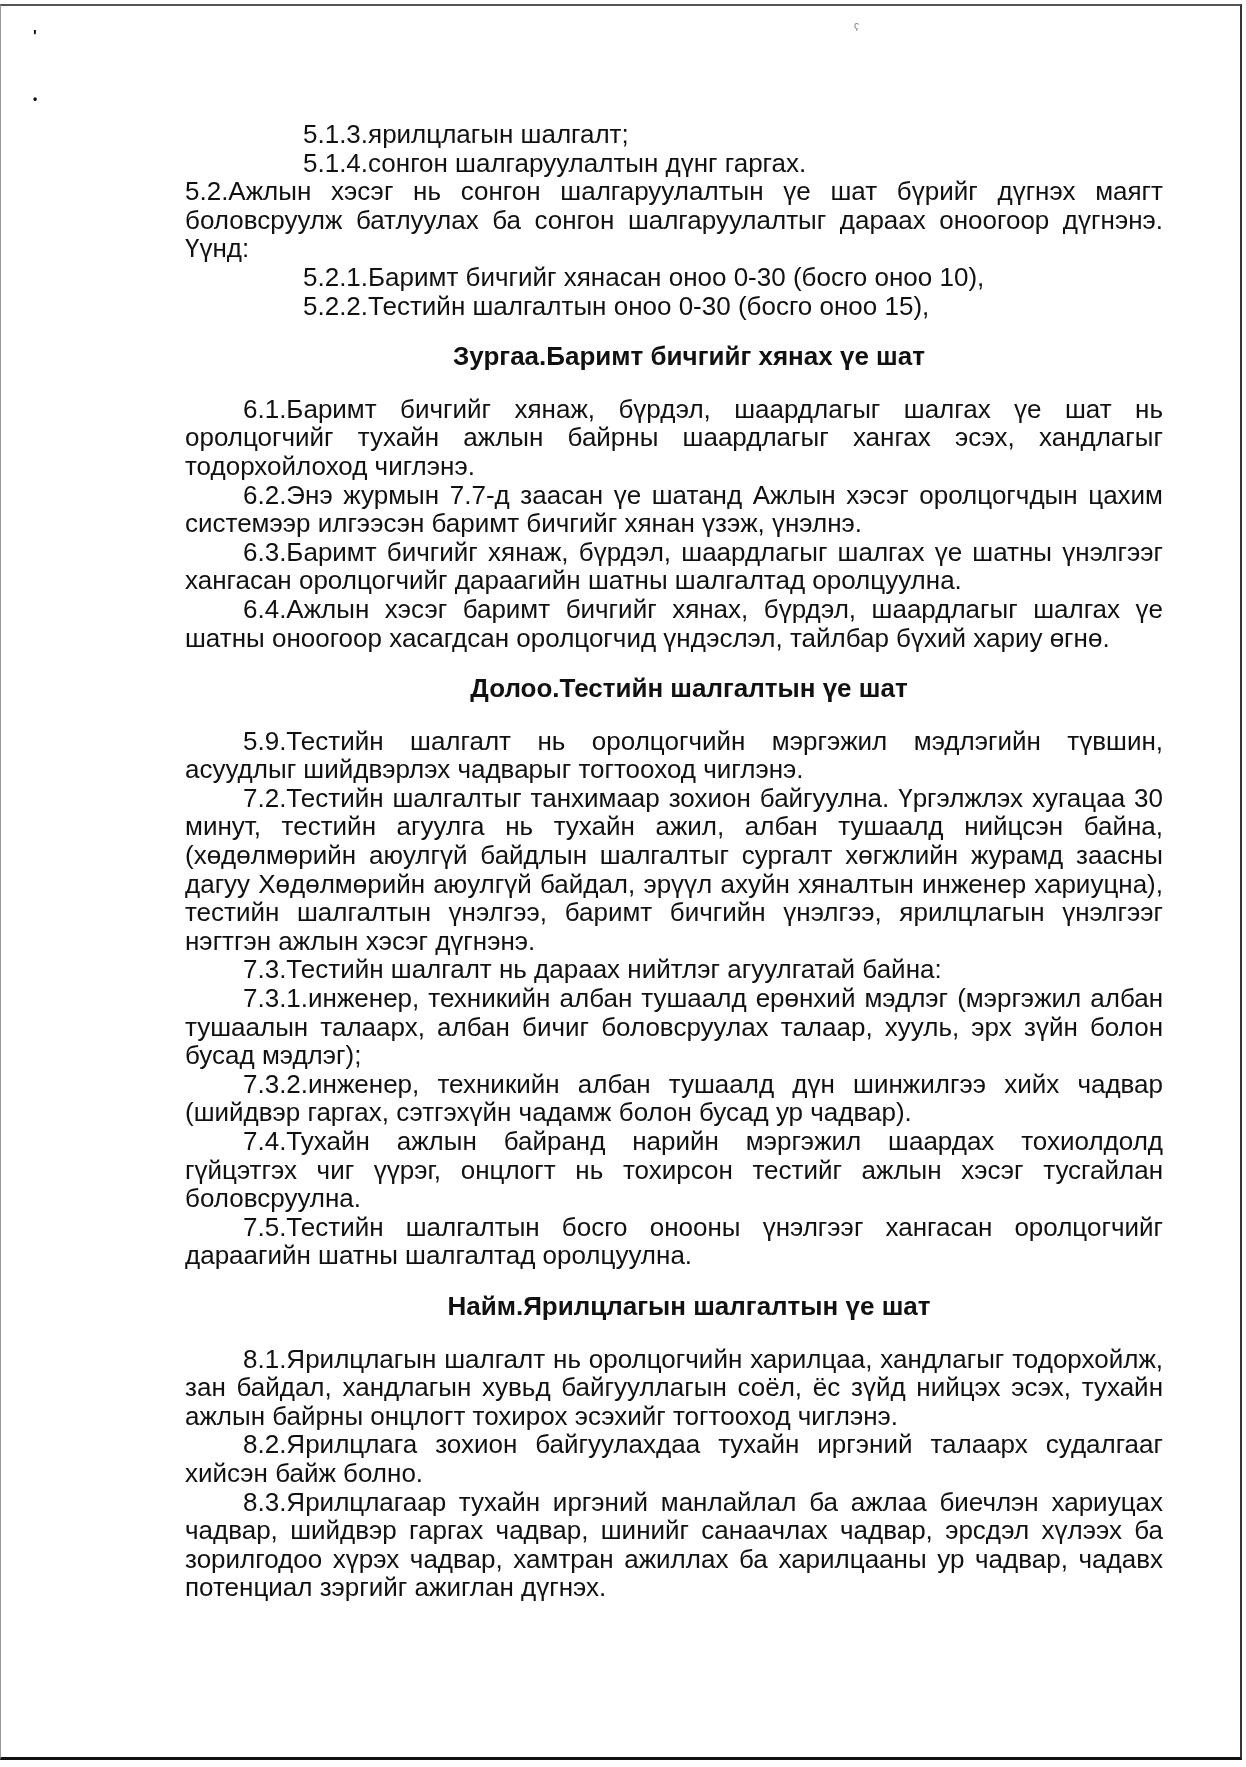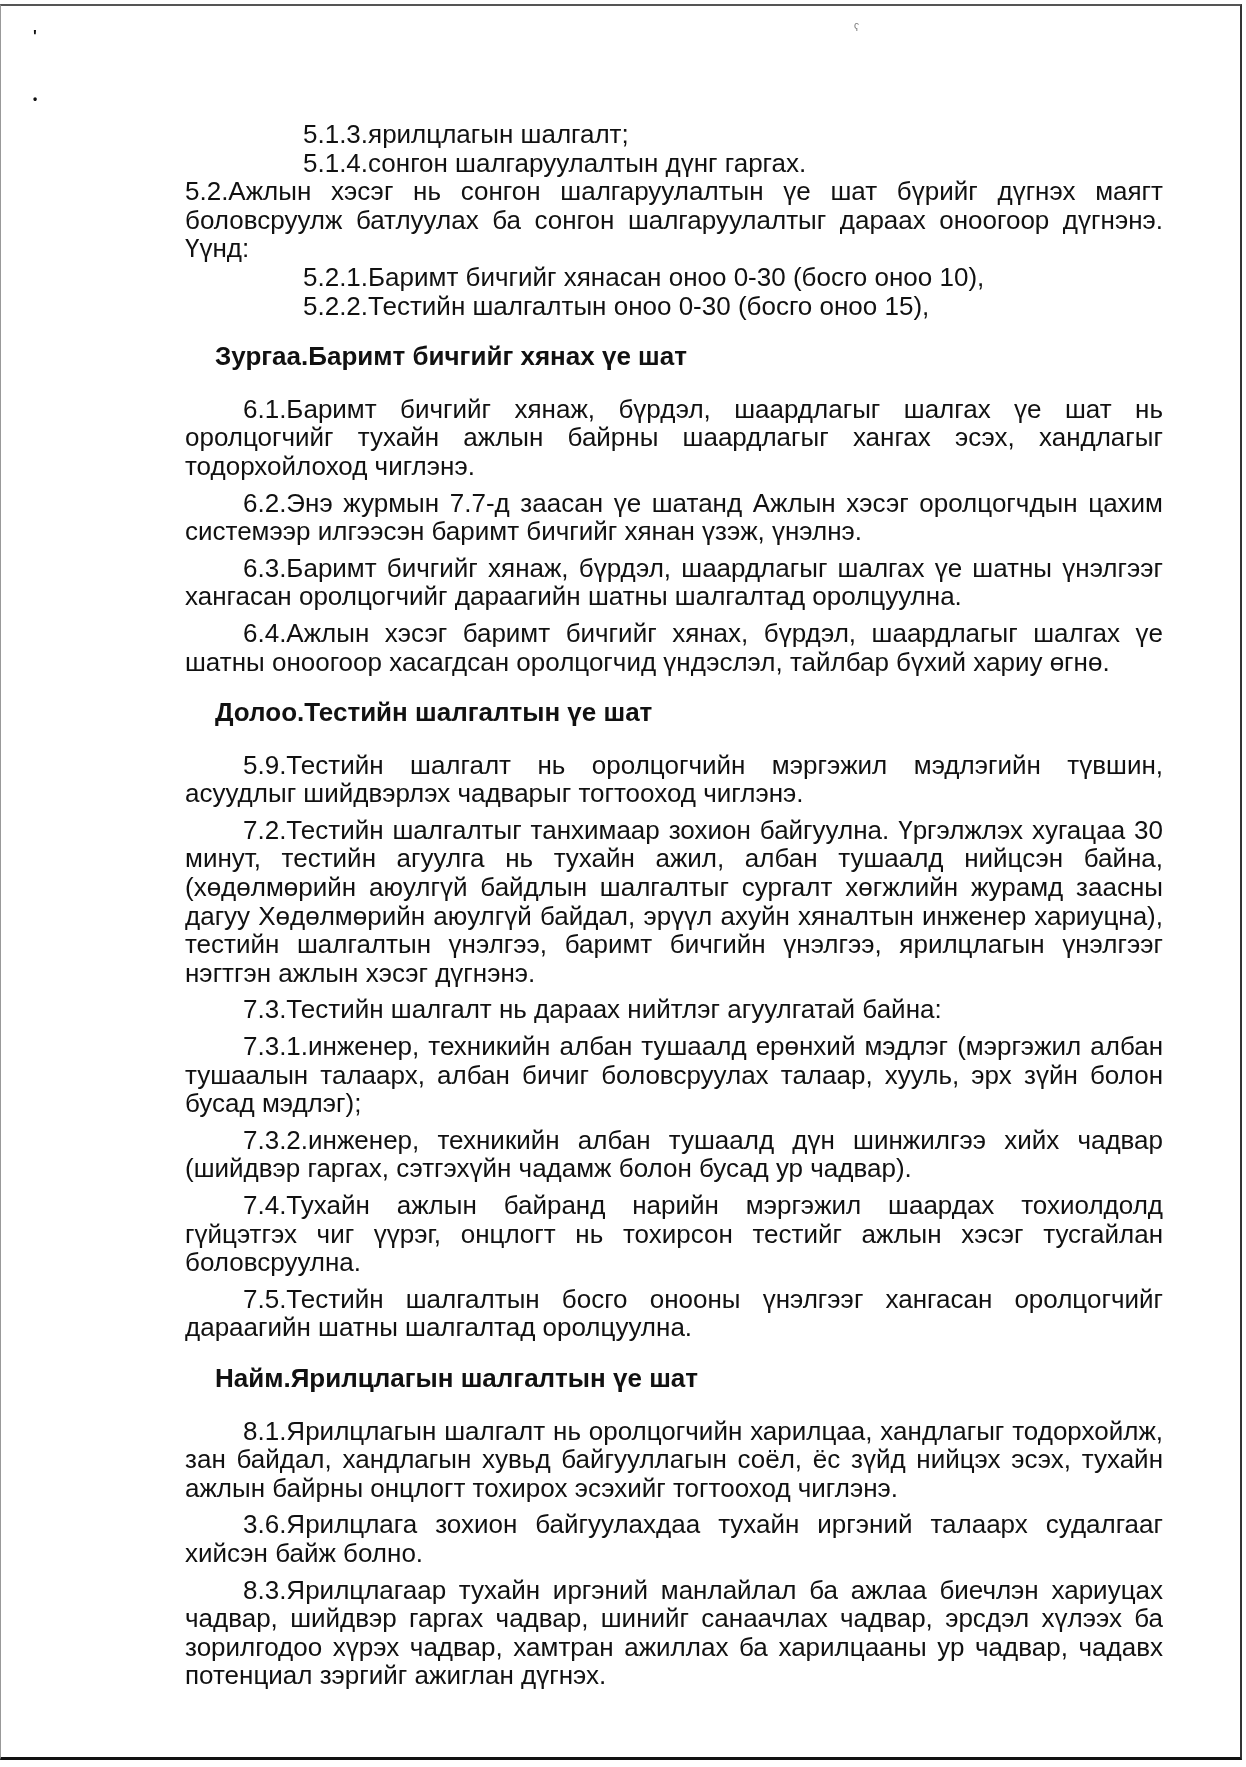--- a/index.html
+++ b/index.html
@@ -9,22 +9,22 @@
     border-top: 2px solid #555; border-right: 2px solid #333; border-bottom: 3px solid #111; border-left: 1px solid #999;
     box-sizing: border-box; background: #fff;
   }
   .mark { position: absolute; font-family: "Liberation Sans", sans-serif; color: #111; font-weight: bold; }
   .text-block {
     position: absolute; left: 184px; top: 114px; width: 978px;
     font-family: "Liberation Sans", sans-serif; font-size: 26px; line-height: 28.6px; color: #111;
   }
   .p { text-align: justify; text-align-last: left; margin: 0; }
   .ind1 { padding-left: 118px; }
-  .ind2 { text-indent: 58px; margin-top: 8px; }
-  .head { text-align: left; font-weight: bold; margin: 22px 0 24px 0; padding-left: 30px; }
+  .ind2 { text-indent: 58px; }
+  .head { text-align: center; font-weight: bold; margin: 22px 0 24px 0; padding-left: 30px; }
 </style>
 </head>
 <body>
 
 <div class="page">
   <span class="mark" style="left:32px; top:22px; font-size:16px;">'</span>
   <span class="mark" style="left:32px; top:86px; font-size:12px;">•</span>
   <span class="mark" style="left:853px; top:16px; font-size:10px; font-weight:normal; color:#777;">ʕ</span>
 
   <div class="text-block">
@@ -44,16 +44,16 @@
     <p class="p ind2">5.9.Тестийн шалгалт нь оролцогчийн мэргэжил мэдлэгийн түвшин, асуудлыг шийдвэрлэх чадварыг тогтооход чиглэнэ.</p>
     <p class="p ind2">7.2.Тестийн шалгалтыг танхимаар зохион байгуулна. Үргэлжлэх хугацаа 30 минут, тестийн агуулга нь тухайн ажил, албан тушаалд нийцсэн байна, (хөдөлмөрийн аюулгүй байдлын шалгалтыг сургалт хөгжлийн журамд заасны дагуу Хөдөлмөрийн аюулгүй байдал, эрүүл ахуйн хяналтын инженер хариуцна), тестийн шалгалтын үнэлгээ, баримт бичгийн үнэлгээ, ярилцлагын үнэлгээг нэгтгэн ажлын хэсэг дүгнэнэ.</p>
     <p class="p ind2">7.3.Тестийн шалгалт нь дараах нийтлэг агуулгатай байна:</p>
     <p class="p ind2">7.3.1.инженер, техникийн албан тушаалд ерөнхий мэдлэг (мэргэжил албан тушаалын талаарх, албан бичиг боловсруулах талаар, хууль, эрх зүйн болон бусад мэдлэг);</p>
     <p class="p ind2">7.3.2.инженер, техникийн албан тушаалд дүн шинжилгээ хийх чадвар (шийдвэр гаргах, сэтгэхүйн чадамж болон бусад ур чадвар).</p>
     <p class="p ind2">7.4.Тухайн ажлын байранд нарийн мэргэжил шаардах тохиолдолд гүйцэтгэх чиг үүрэг, онцлогт нь тохирсон тестийг ажлын хэсэг тусгайлан боловсруулна.</p>
     <p class="p ind2">7.5.Тестийн шалгалтын босго онооны үнэлгээг хангасан оролцогчийг дараагийн шатны шалгалтад оролцуулна.</p>
 
     <p class="head">Найм.Ярилцлагын шалгалтын үе шат</p>
     <p class="p ind2">8.1.Ярилцлагын шалгалт нь оролцогчийн харилцаа, хандлагыг тодорхойлж, зан байдал, хандлагын хувьд байгууллагын соёл, ёс зүйд нийцэх эсэх, тухайн ажлын байрны онцлогт тохирох эсэхийг тогтооход чиглэнэ.</p>
-    <p class="p ind2">3.6.Ярилцлага зохион байгуулахдаа тухайн иргэний талаарх судалгааг хийсэн байж болно.</p>
+    <p class="p ind2">8.2.Ярилцлага зохион байгуулахдаа тухайн иргэний талаарх судалгааг хийсэн байж болно.</p>
     <p class="p ind2">8.3.Ярилцлагаар тухайн иргэний манлайлал ба ажлаа биечлэн хариуцах чадвар, шийдвэр гаргах чадвар, шинийг санаачлах чадвар, эрсдэл хүлээх ба зорилгодоо хүрэх чадвар, хамтран ажиллах ба харилцааны ур чадвар, чадавх потенциал зэргийг ажиглан дүгнэх.</p>
   </div>
 </div>
 
 </body></html>

